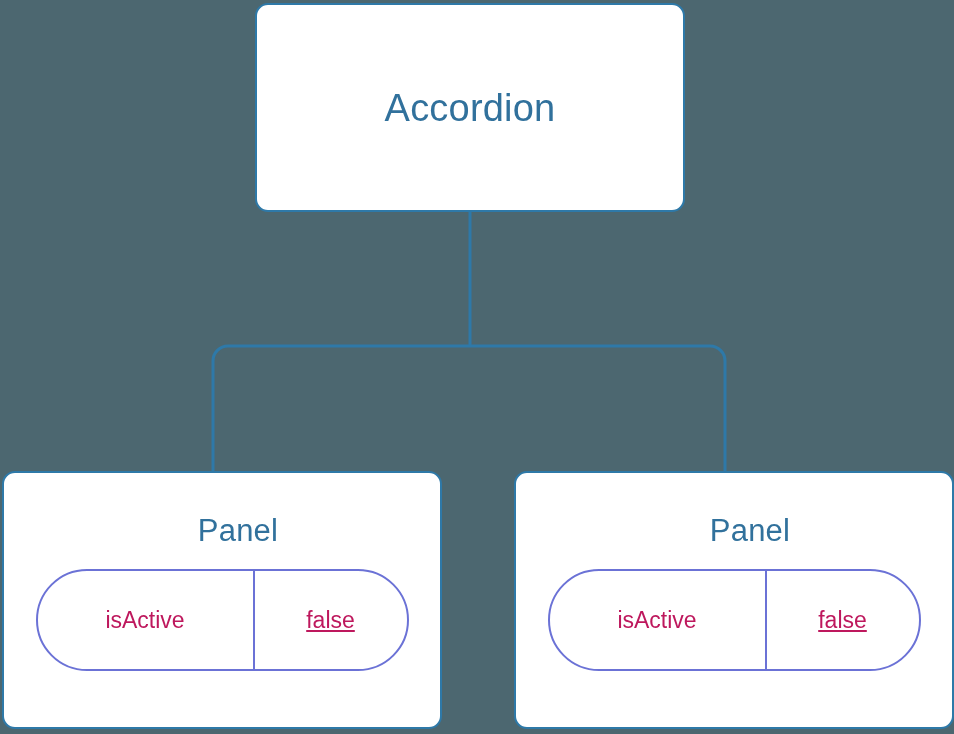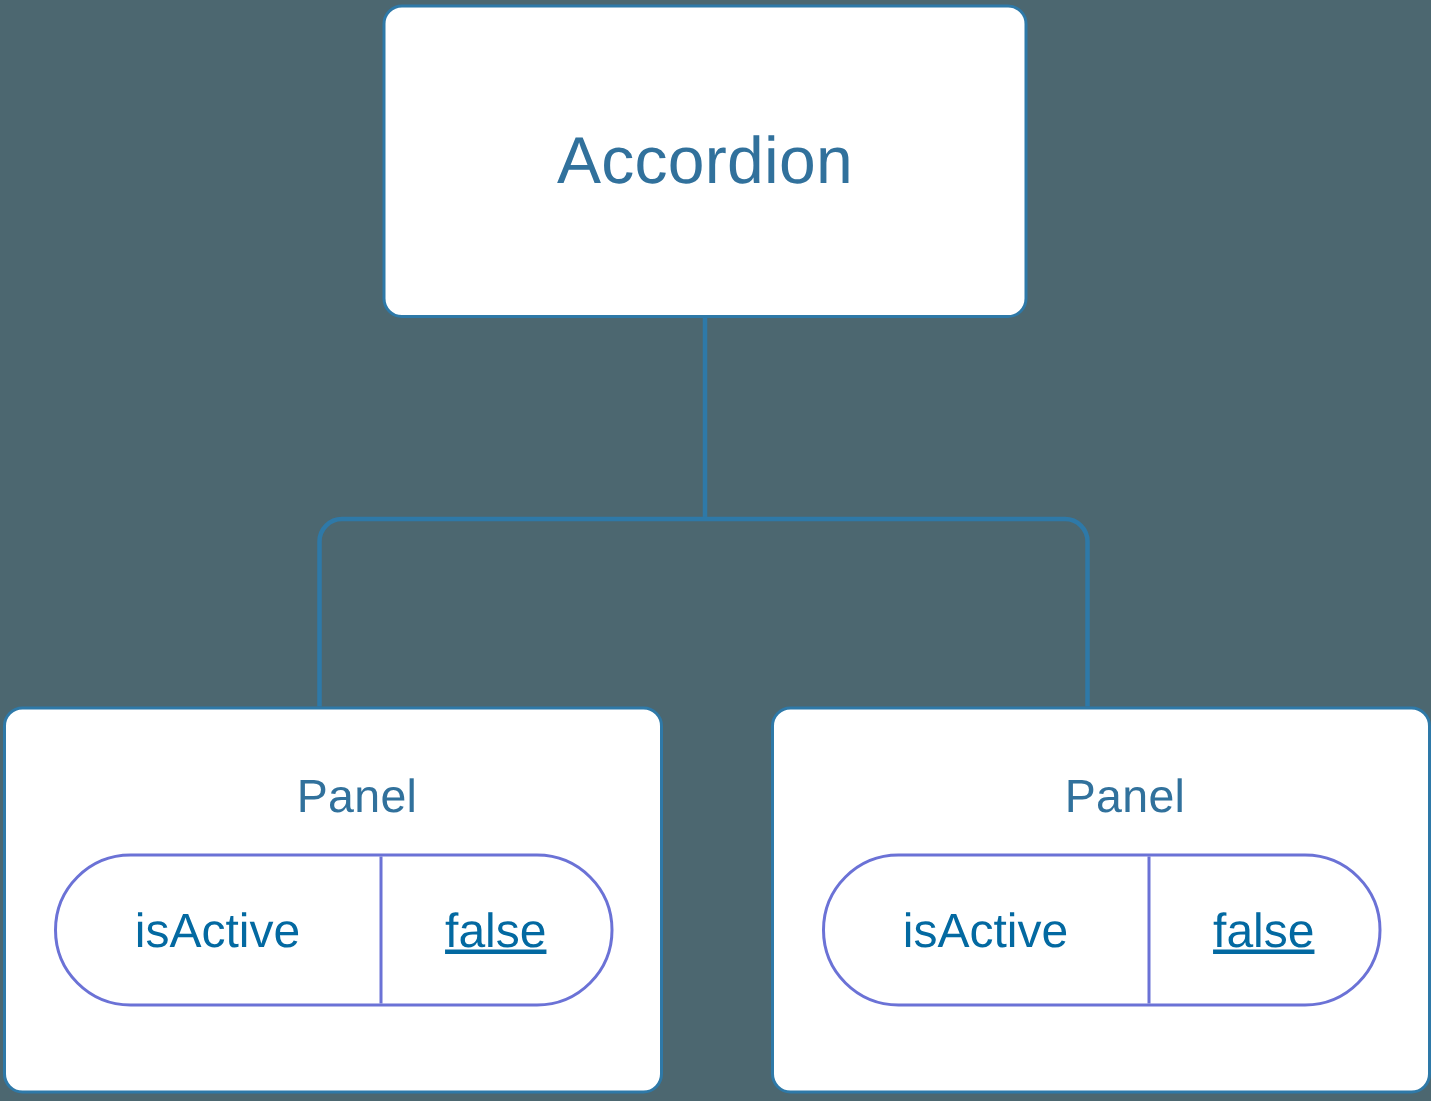--- a/index.html
+++ b/index.html
@@ -59,21 +59,21 @@
     width: 440px;
     height: 258px;
     padding-top: 40px;
   }
 
   .node-leaf-left  { left: 2px; }
   .node-leaf-right { left: 514px; }
 
   .node-title {
     color: #31719c;
-    font-size: 44px;
+    font-size: 38px;
     line-height: 40px;
     font-weight: 400;
     letter-spacing: 0.2px;
     white-space: nowrap;
   }
 
   .node-leaf .node-title {
     font-size: 31px;
     line-height: 36px;
     margin-left: 32px;
@@ -88,22 +88,22 @@
     border-radius: 51px;
     display: flex;
     align-items: stretch;
     background: transparent;
   }
 
   .pill-cell {
     display: flex;
     align-items: center;
     justify-content: center;
-    color: #0369a1;
-    font-size: 32px;
+    color: #be185d;
+    font-size: 23px;
     line-height: 36px;
     white-space: nowrap;
   }
 
   .pill-key {
     width: 215px;
     border-right: 2px solid #6b72d6;
   }
 
   .pill-val {

